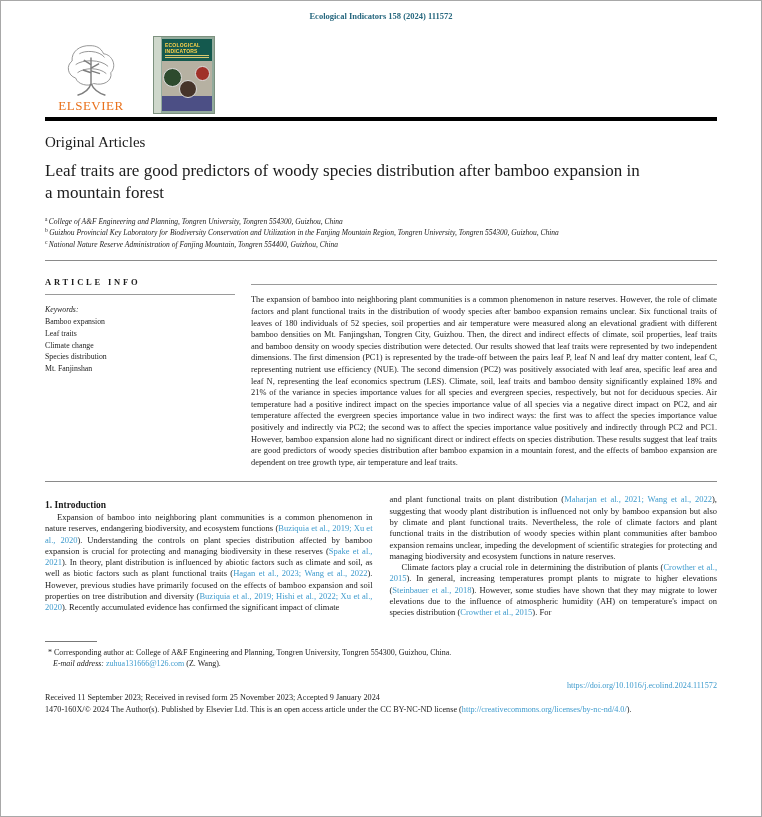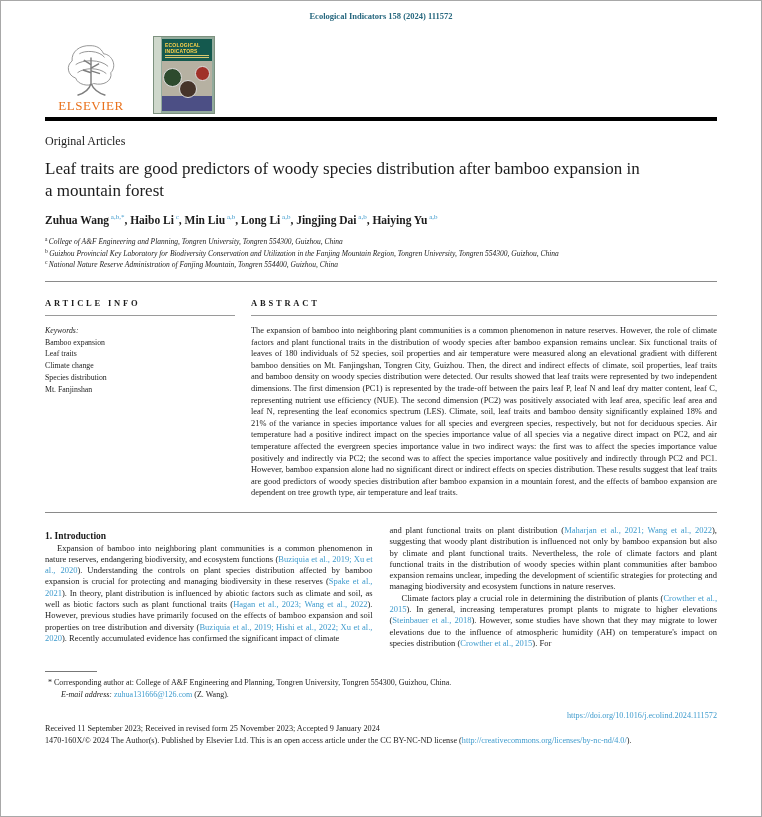--- a/index.html
+++ b/index.html
@@ -26,21 +26,21 @@
   .cover-face{position:absolute;left:8px;top:2px;right:2px;bottom:2px;
     background:linear-gradient(180deg,#14594e 0%,#14594e 30%,#b6b1a2 30%,#b6b1a2 79%,#4c4f85 79%,#4c4f85 100%);}
   .cover-title{color:#ffd24a;font-family:"Liberation Sans",sans-serif;font-weight:700;font-size:5px;line-height:1.2;padding:3px 0 0 3px;letter-spacing:.2px;}
   .cover-sub{height:1px;background:#d8c870;margin:1px 3px 0 3px;}
   .cov-circle{position:absolute;border-radius:50%;border:1px solid #ddd;}
   .cc1{width:17px;height:17px;left:1px;top:29px;background:#2d4a2d;}
   .cc2{width:16px;height:16px;left:17px;top:41px;background:#46342a;}
   .cc3{width:13px;height:13px;right:2px;top:27px;background:#a03028;}
   .black-bar{height:4px;background:#000;margin-top:3px;}
   
-  .orig{margin-top:13px;font-size:12px;}
+  .orig{margin-top:13px;font-size:15px;}
   .title{font-size:17px;line-height:1.3;margin-top:9px;max-width:596px;}
   .authors{margin-top:12px;font-size:11.5px;font-weight:600;}
   .authors sup{font-size:7px;font-weight:400;}
   .affils{margin-top:10px;font-size:7.5px;line-height:1.55;}
   .affils sup{font-size:5.5px;font-style:normal;}
   .rule{border:none;border-top:1px solid #8a8a8a;margin:0;}
   .rule-top{margin-top:10px;}
   
   .info-abs{display:flex;gap:16px;margin-top:16px;}
   .info-col{width:190px;flex:none;}
@@ -54,21 +54,21 @@
   
   .body-cols{display:flex;gap:17px;margin-top:12px;align-items:center;}
   .bcol{flex:1;font-size:8.5px;line-height:1.33;text-align:justify;}
   .intro-head{font-size:9.5px;font-weight:700;margin:0 0 12px 0;}
   .bcol p{margin:0;}
   .p-indent{text-indent:12px;}
   
   .footnote{margin-top:22px;font-size:8px;line-height:1.45;}
   .fn-rule{width:52px;border:none;border-top:1px solid #777;margin:0 0 5px 0;}
   .fn-l1{margin-left:3px;}
-  .fn-l2{margin-left:16px;}
+  .fn-l2{margin-left:8px;}
   .footer{margin-top:10px;font-size:8.2px;line-height:1.5;}
   .footer .doi{display:block;text-align:right;}
   sup{line-height:0;}
 </style>
 </head>
 <body>
 
 <div class="inner">
 
   <div class="citation">Ecological Indicators 158 (2024) 111572</div>
@@ -104,21 +104,20 @@
       </div>
     </div>
   </div>
 
   <div class="black-bar"></div>
 
   <div class="orig">Original Articles</div>
 
   <h1 class="title" style="font-weight:400;">Leaf traits are good predictors of woody species distribution after bamboo expansion in a mountain forest</h1>
 
-  <div class="authors"><span>Zuhua Wang</span><sup class="lnk"> a,b,*</sup><span>, Haibo Li</span><sup class="lnk"> c</sup><span>, Min Liu</span><sup class="lnk"> a,b</sup><span>, Long Li</span><sup class="lnk"> a,b</sup><span>, Jingjing Dai</span><sup class="lnk"> a,b</sup><span>, Haiying Yu</span><sup class="lnk"> a,b</sup></div>
 
   <div class="affils">
     <div><sup>a </sup><span class="it">College of A&amp;F Engineering and Planning, Tongren University, Tongren 554300, Guizhou, China</span></div>
     <div><sup>b </sup><span class="it">Guizhou Provincial Key Laboratory for Biodiversity Conservation and Utilization in the Fanjing Mountain Region, Tongren University, Tongren 554300, Guizhou, China</span></div>
     <div><sup>c </sup><span class="it">National Nature Reserve Administration of Fanjing Mountain, Tongren 554400, Guizhou, China</span></div>
   </div>
 
   <hr class="rule rule-top">
 
   <div class="info-abs">
@@ -126,21 +125,20 @@
       <div class="sec-head">ARTICLE INFO</div>
       <hr class="head-rule">
       <div class="kw-label">Keywords:</div>
       <div class="kw">Bamboo expansion</div>
       <div class="kw">Leaf traits</div>
       <div class="kw">Climate change</div>
       <div class="kw">Species distribution</div>
       <div class="kw">Mt. Fanjinshan</div>
     </div>
     <div class="abs-col">
-      <div class="sec-head">ABSTRACT</div>
       <hr class="head-rule">
       <p class="abs-text">The expansion of bamboo into neighboring plant communities is a common phenomenon in nature reserves. However, the role of climate factors and plant functional traits in the distribution of woody species after bamboo expansion remains unclear. Six functional traits of leaves of 180 individuals of 52 species, soil properties and air temperature were measured along an elevational gradient with different bamboo densities on Mt. Fanjingshan, Tongren City, Guizhou. Then, the direct and indirect effects of climate, soil properties, leaf traits and bamboo density on woody species distribution were detected. Our results showed that leaf traits were represented by two independent dimensions. The first dimension (PC1) is represented by the trade-off between the pairs leaf P, leaf N and leaf dry matter content, leaf C, representing nutrient use efficiency (NUE). The second dimension (PC2) was positively associated with leaf area, specific leaf area and leaf N, representing the leaf economics spectrum (LES). Climate, soil, leaf traits and bamboo density significantly explained 18% and 21% of the variance in species importance values for all species and evergreen species, respectively, but not for deciduous species. Air temperature had a positive indirect impact on the species importance value of all species via a negative direct impact on PC2, and air temperature affected the evergreen species importance value in two indirect ways: the first was to affect the species importance value positively and indirectly via PC2; the second was to affect the species importance value positively and indirectly through PC2 and PC1. However, bamboo expansion alone had no significant direct or indirect effects on species distribution. These results suggest that leaf traits are good predictors of woody species distribution after bamboo expansion in a mountain forest, and the effects of bamboo expansion are dependent on tree growth type, air temperature and leaf traits.</p>
     </div>
   </div>
 
   <hr class="rule rule-bottom">
 
   <div class="body-cols">
     <div class="bcol">
       <p class="intro-head">1. Introduction</p>

